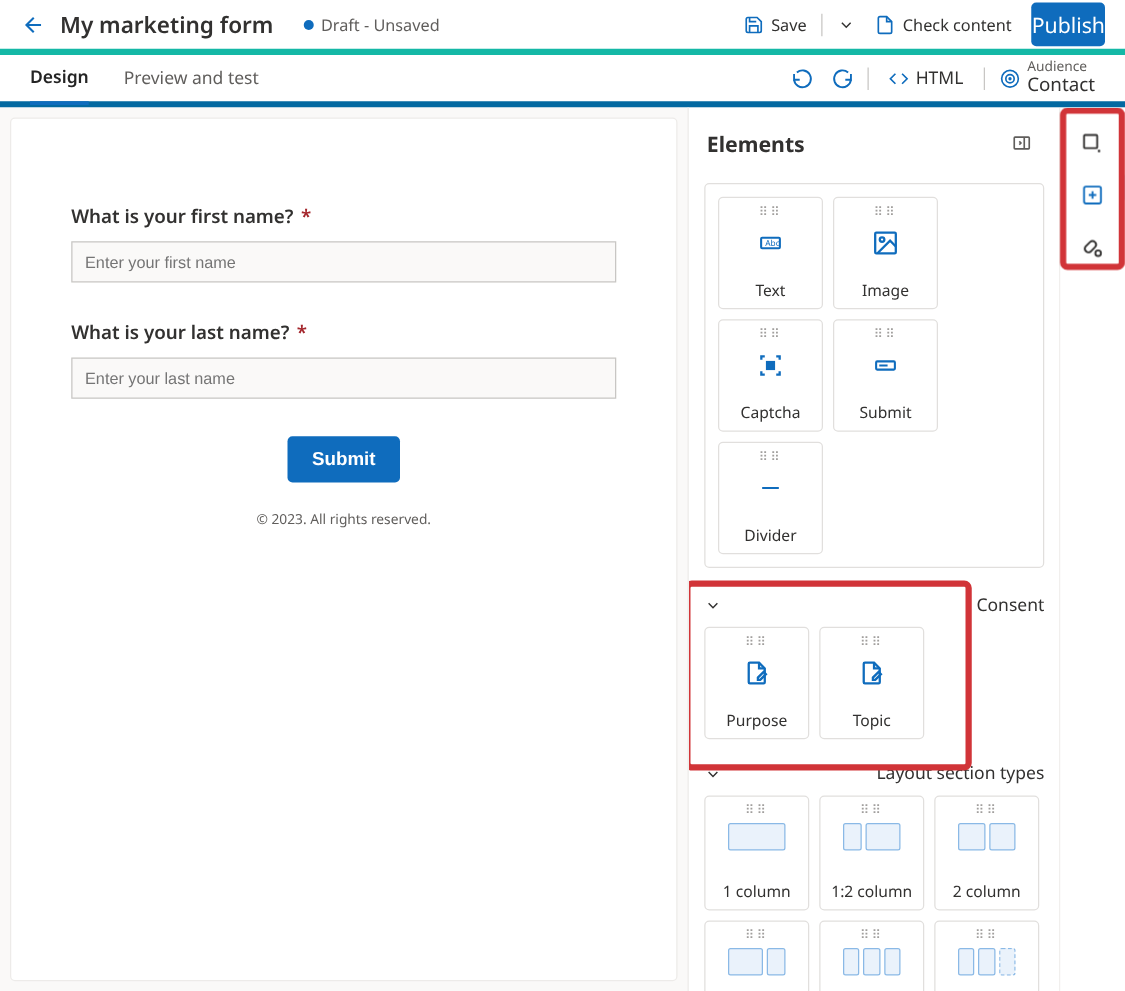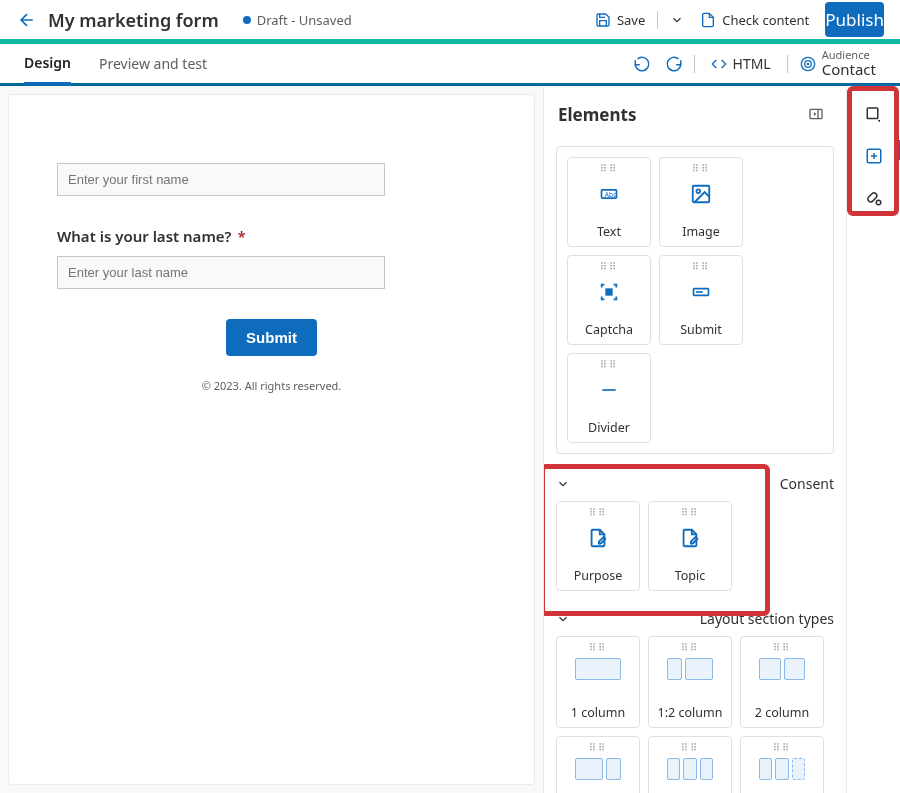--- a/index.html
+++ b/index.html
@@ -63,21 +63,21 @@
     font-size: 17px;
     cursor: pointer;
     margin-left: 8px;
   }
   
   .tabbar {
     display: flex;
     align-items: center;
     padding: 0 24px;
     height: 42px;
-    border-bottom: 3px solid #0369a1;
+    border-bottom: 5px solid #0369a1;
   }
   .tab {
     padding: 10px 0;
     margin-right: 28px;
     font-size: 14px;
     color: #605e5c;
     cursor: pointer;
   }
   .tab.active {
     color: #242424;
@@ -118,21 +118,21 @@
     height:100%;
     padding: 68px 48px 0 48px;
     position:relative;
   }
   .form-field{ margin-bottom: 30px; }
   .form-label{
     font-size:15px; font-weight:600; margin-bottom:10px;
   }
   .req-star{ color:#a4262c; margin-left:6px; }
   .form-input{
-    width: 328px;
+    width: 436px;
     padding: 8px 10px;
     border:1px solid #c8c6c4;
     background:#faf9f8;
     font-size:13px;
     color:#605e5c;
   }
   .submit-btn{
     display:block;
     margin: 30px auto 0 auto;
     background:#0f6cbd;
@@ -310,20 +310,23 @@
       <div class="val">Contact</div>
     </div>
   </div>
 </div>
 
 <div class="workspace">
   <div class="canvas-wrap">
     <div class="canvas">
 
       <div class="form-field">
+        <div class="form-label">
+          <span>What is your first name?</span><span class="req-star">*</span>
+        </div>
         <input class="form-input" placeholder="Enter your first name" style="">
       </div>
       <div class="form-field">
         <div class="form-label">
           <span>What is your last name?</span><span class="req-star">*</span>
         </div>
         <input class="form-input" placeholder="Enter your last name" style="">
       </div>
       <button class="submit-btn">Submit</button>
       <div class="footer-text">© 2023. All rights reserved.</div>

